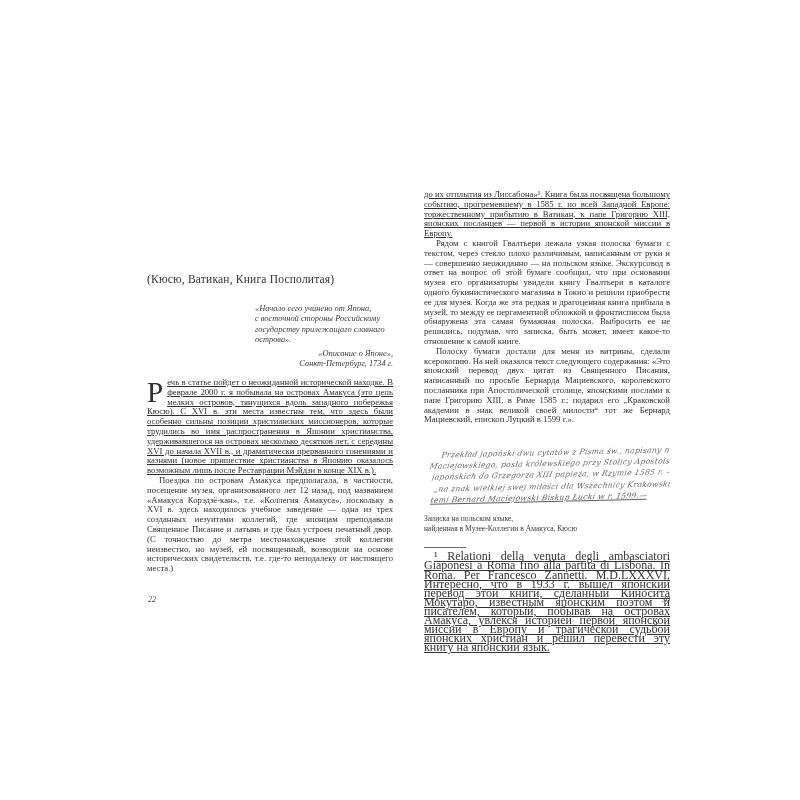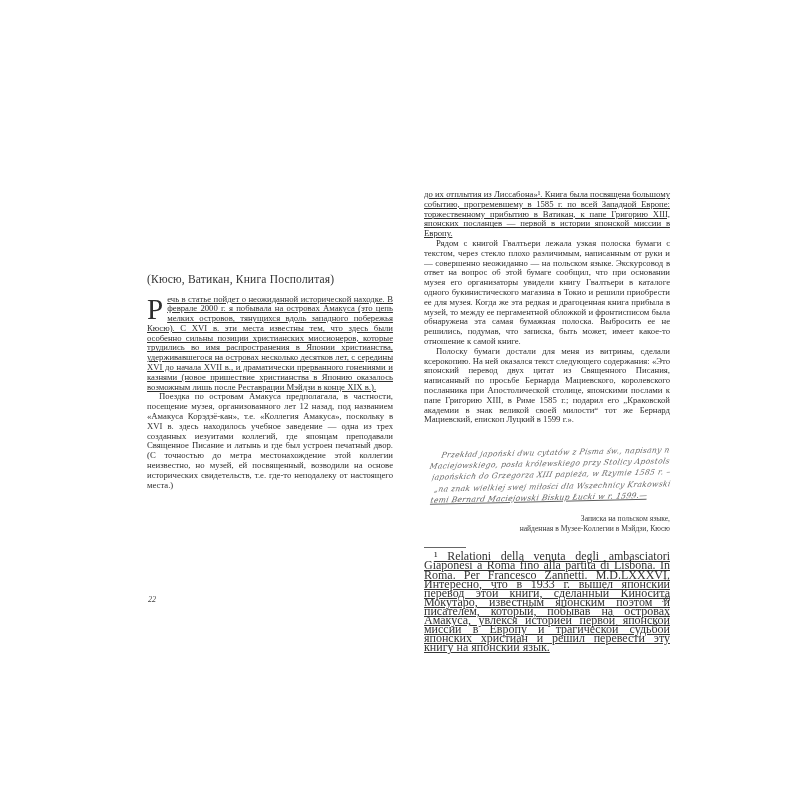--- a/index.html
+++ b/index.html
@@ -61,21 +61,21 @@
     white-space: nowrap;
     overflow: hidden;
   }
   .note-line:nth-child(1) { margin-left: 12px; }
   .note-line:nth-child(3) { margin-left: 2px; }
   .note-line:nth-child(4) { margin-left: 4px; }
   .note-line:last-child { text-decoration: underline; margin-left: 0; color: #5e5e5e; }
 
   .note-caption {
     margin-top: 11px;
-    text-align: right;
+    text-align: left;
     font-size: 7.6px; line-height: 9.6px; color: #3a3a3a;
   }
 
   .footnote-rule {
     width: 42px; height: 0;
     border-top: 1px solid #666;
     margin: 14px 0 4px 0;
   }
   .footnote {
     font-size: 12px; line-height: 9.1px;
@@ -96,20 +96,30 @@
 </head>
 <body>
 
 <div class="spread">
 
   <div class="left-col">
     <div class="article-title">
       <div>(Кюсю, Ватикан, Книга Посполитая)</div>
     </div>
 
+    <div class="epigraph">
+      <div>«Начало сего учинено от Япона,</div>
+      <div>с восточной стороны Российскому</div>
+      <div>государству прилежащаго славнаго</div>
+      <div>острова».</div>
+      <div class="epigraph-source">
+        <div>«Описание о Японе»,</div>
+        <div>Санкт-Петербург, 1734 г.</div>
+      </div>
+    </div>
 
     <div class="body-text">
       <p class="first">
         <span class="dropcap">Р</span><span>ечь в статье пойдет о неожиданной исторической находке. В феврале 2000 г. я побывала на островах Амакуса (это цепь мелких островов, тянущихся вдоль западного побережья Кюсю). С XVI в. эти места известны тем, что здесь были особенно сильны позиции христианских миссионеров, которые трудились во имя распространения в Японии христианства, удерживавшегося на островах несколько десятков лет, с середины XVI до начала XVII в., и драматически прерванного гонениями и казнями (новое пришествие христианства в Японию оказалось возможным лишь после Реставрации Мэйдзи в конце XIX в.).</span>
       </p>
       <p>Поездка по островам Амакуса предполагала, в частности, посещение музея, организованного лет 12 назад, под названием «Амакуса Корэдзё-кан», т.е. «Коллегия Амакуса», поскольку в XVI в. здесь находилось учебное заведение — одна из трех созданных иезуитами коллегий, где японцам преподавали Священное Писание и латынь и где был устроен печатный двор. (С точностью до метра местонахождение этой коллегии неизвестно, но музей, ей посвященный, возводили на основе исторических свидетельств, т.е. где-то неподалеку от настоящего места.)</p>
     </div>
   </div>
 
   <div class="right-col">
@@ -122,21 +132,21 @@
     <div class="handwritten-note">
       <div class="note-line">Przekład japoński dwu cytatów z Pisma św., napisany na prośbę Bernarda</div>
       <div class="note-line">Maciejowskiego, posła królewskiego przy Stolicy Apostolskiej, przez posłów</div>
       <div class="note-line">japońskich do Grzegorza XIII papieża, w Rzymie 1585 r. — darował</div>
       <div class="note-line">„na znak wielkiej swej miłości dla Wszechnicy Krakowskiej”</div>
       <div class="note-line">temi Bernard Maciejowski Biskup Łucki w r. 1599.—</div>
     </div>
 
     <div class="note-caption">
       <div>Записка на польском языке,</div>
-      <div>найденная в Музее-Коллегии в Мэйдзи, Кюсю</div>
+      <div>найденная в Музее-Коллегии в Амакуса, Кюсю</div>
     </div>
 
     <div class="footnote-rule"></div>
     <div class="footnote">¹ Relationi della venuta degli ambasciatori Giaponesi a Roma fino alla partita di Lisbona. In Roma. Per Francesco Zannetti. M.D.LXXXVI. Интересно, что в 1933 г. вышел японский перевод этой книги, сделанный Киносита Мокутаро, известным японским поэтом и писателем, который, побывав на островах Амакуса, увлекся историей первой японской миссии в Европу и трагической судьбой японских христиан и решил перевести эту книгу на японский язык.</div>
   </div>
 
   <div class="folio folio-left">22</div>
   <div class="folio folio-right">30</div>
 
 </div>

